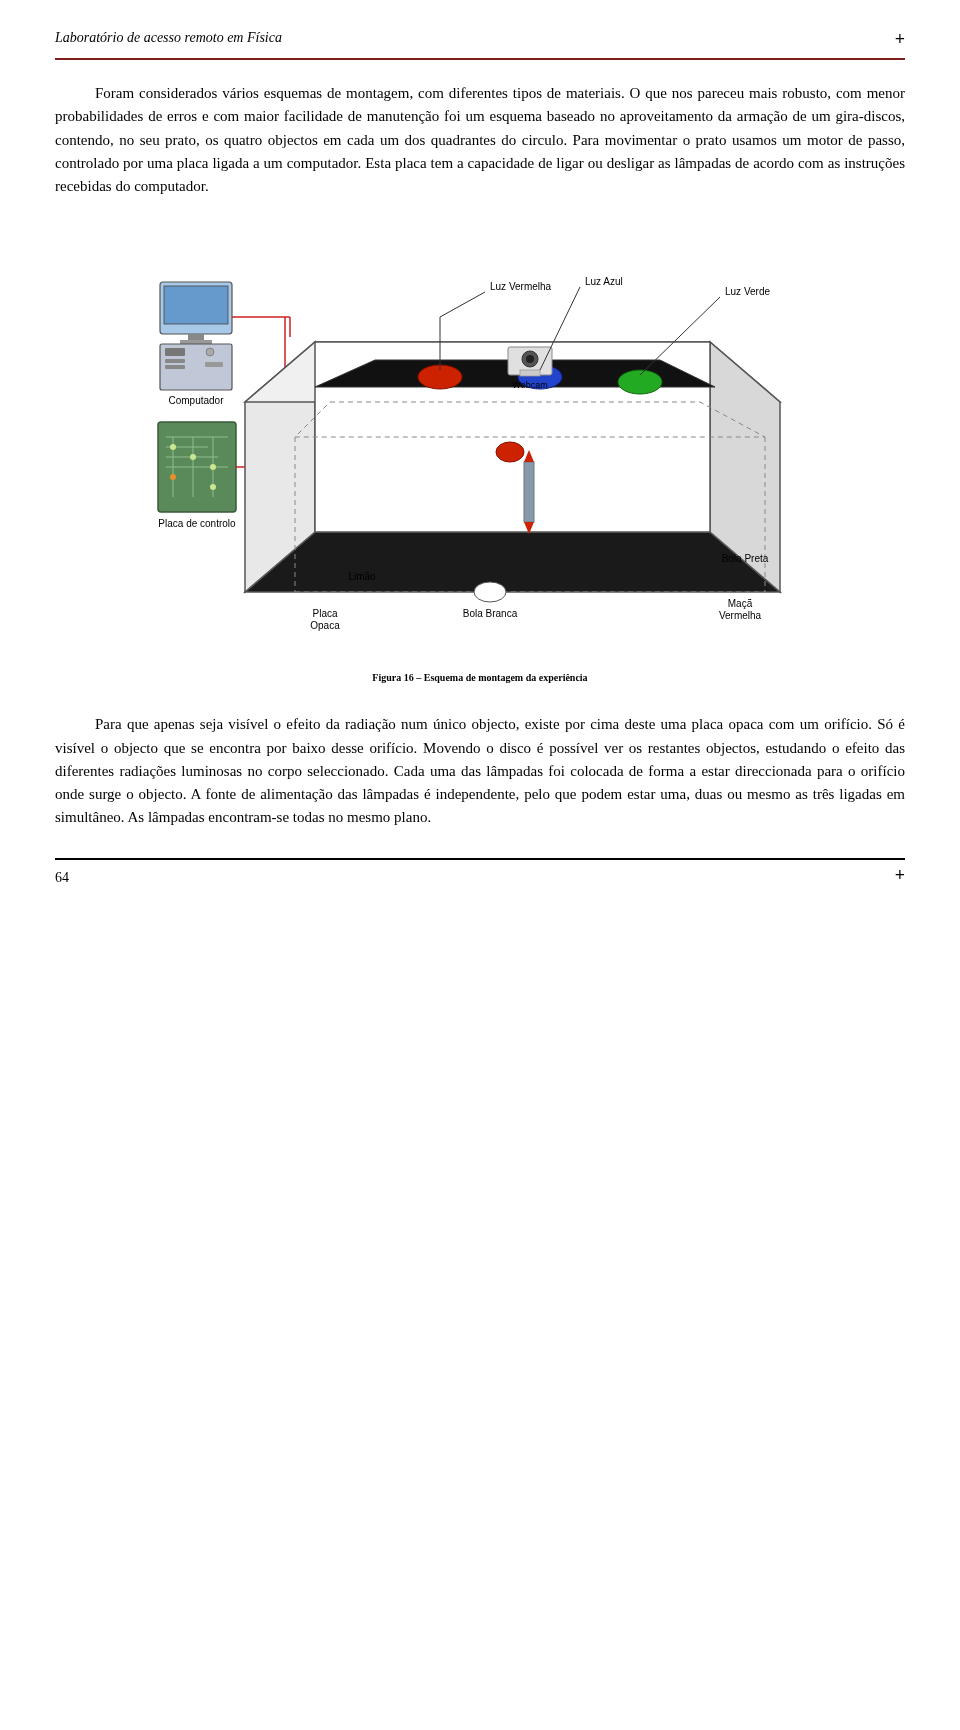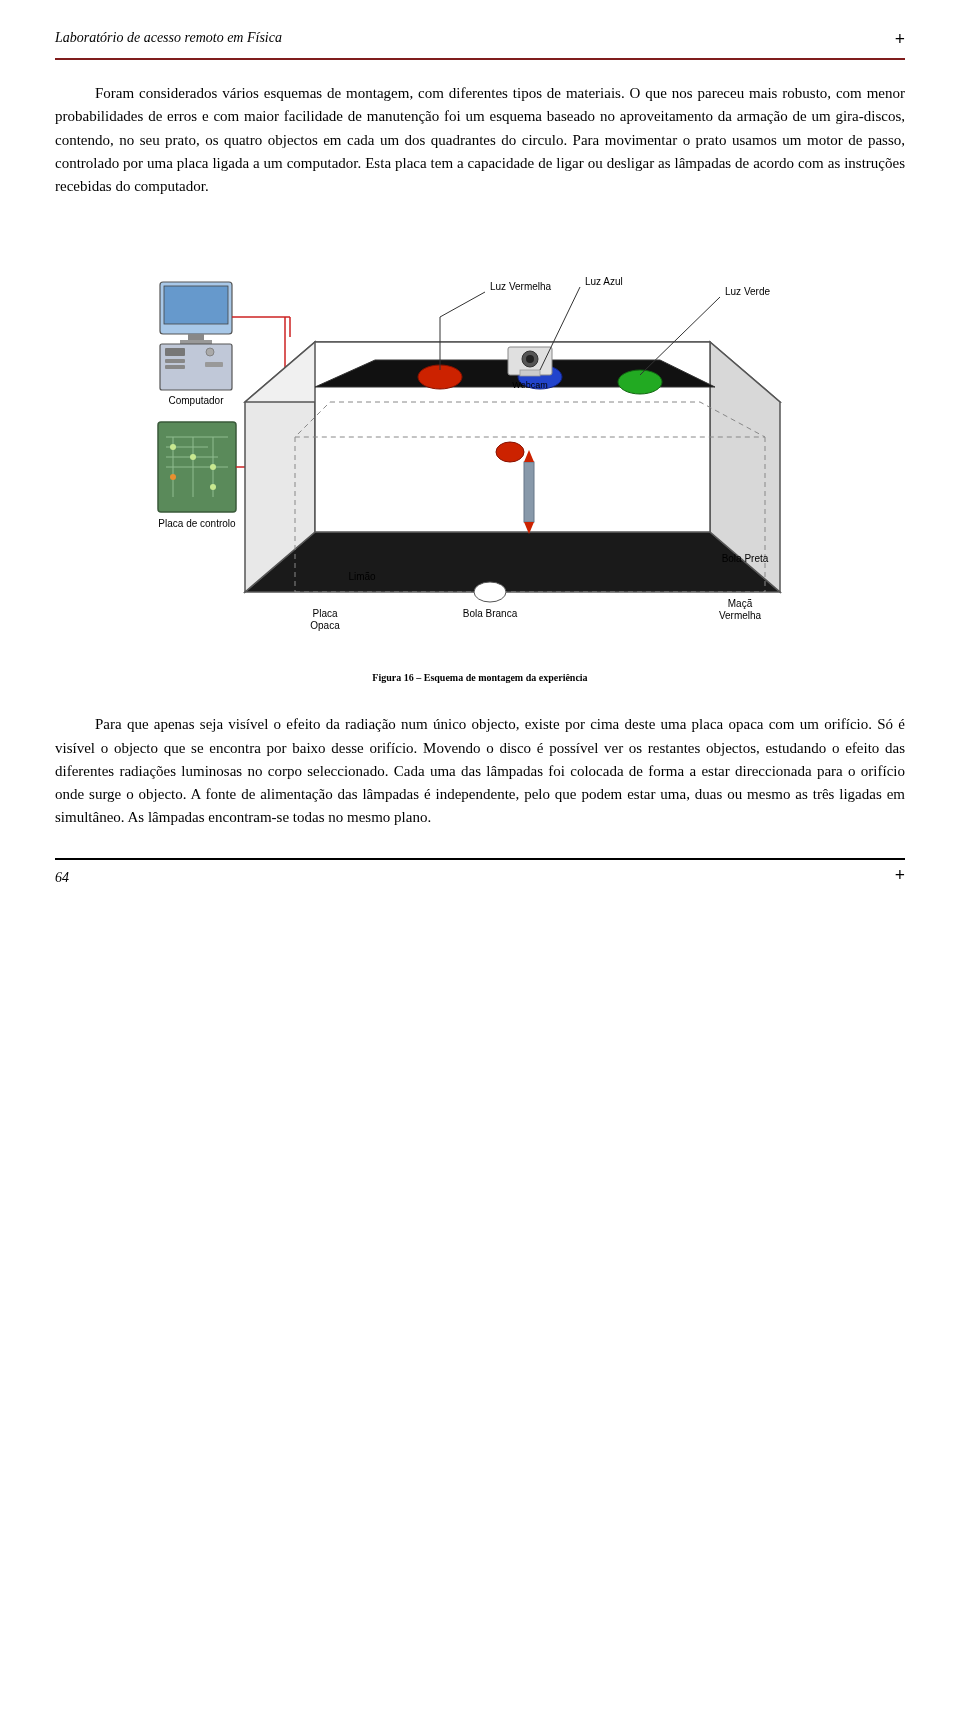--- a/index.html
+++ b/index.html
@@ -68,21 +68,20 @@
       left: 55px;
       right: 55px;
       display: flex;
       justify-content: space-between;
       align-items: flex-end;
       border-top: 2px solid #000;
       padding-top: 5px;
     }
     .footer-page {
       font-size: 14px;
-      font-style: italic;
     }
     .footer-cross {
       font-size: 18px;
       font-weight: bold;
     }
   </style>
 </head>
 <body>
 
 <div class="page">

